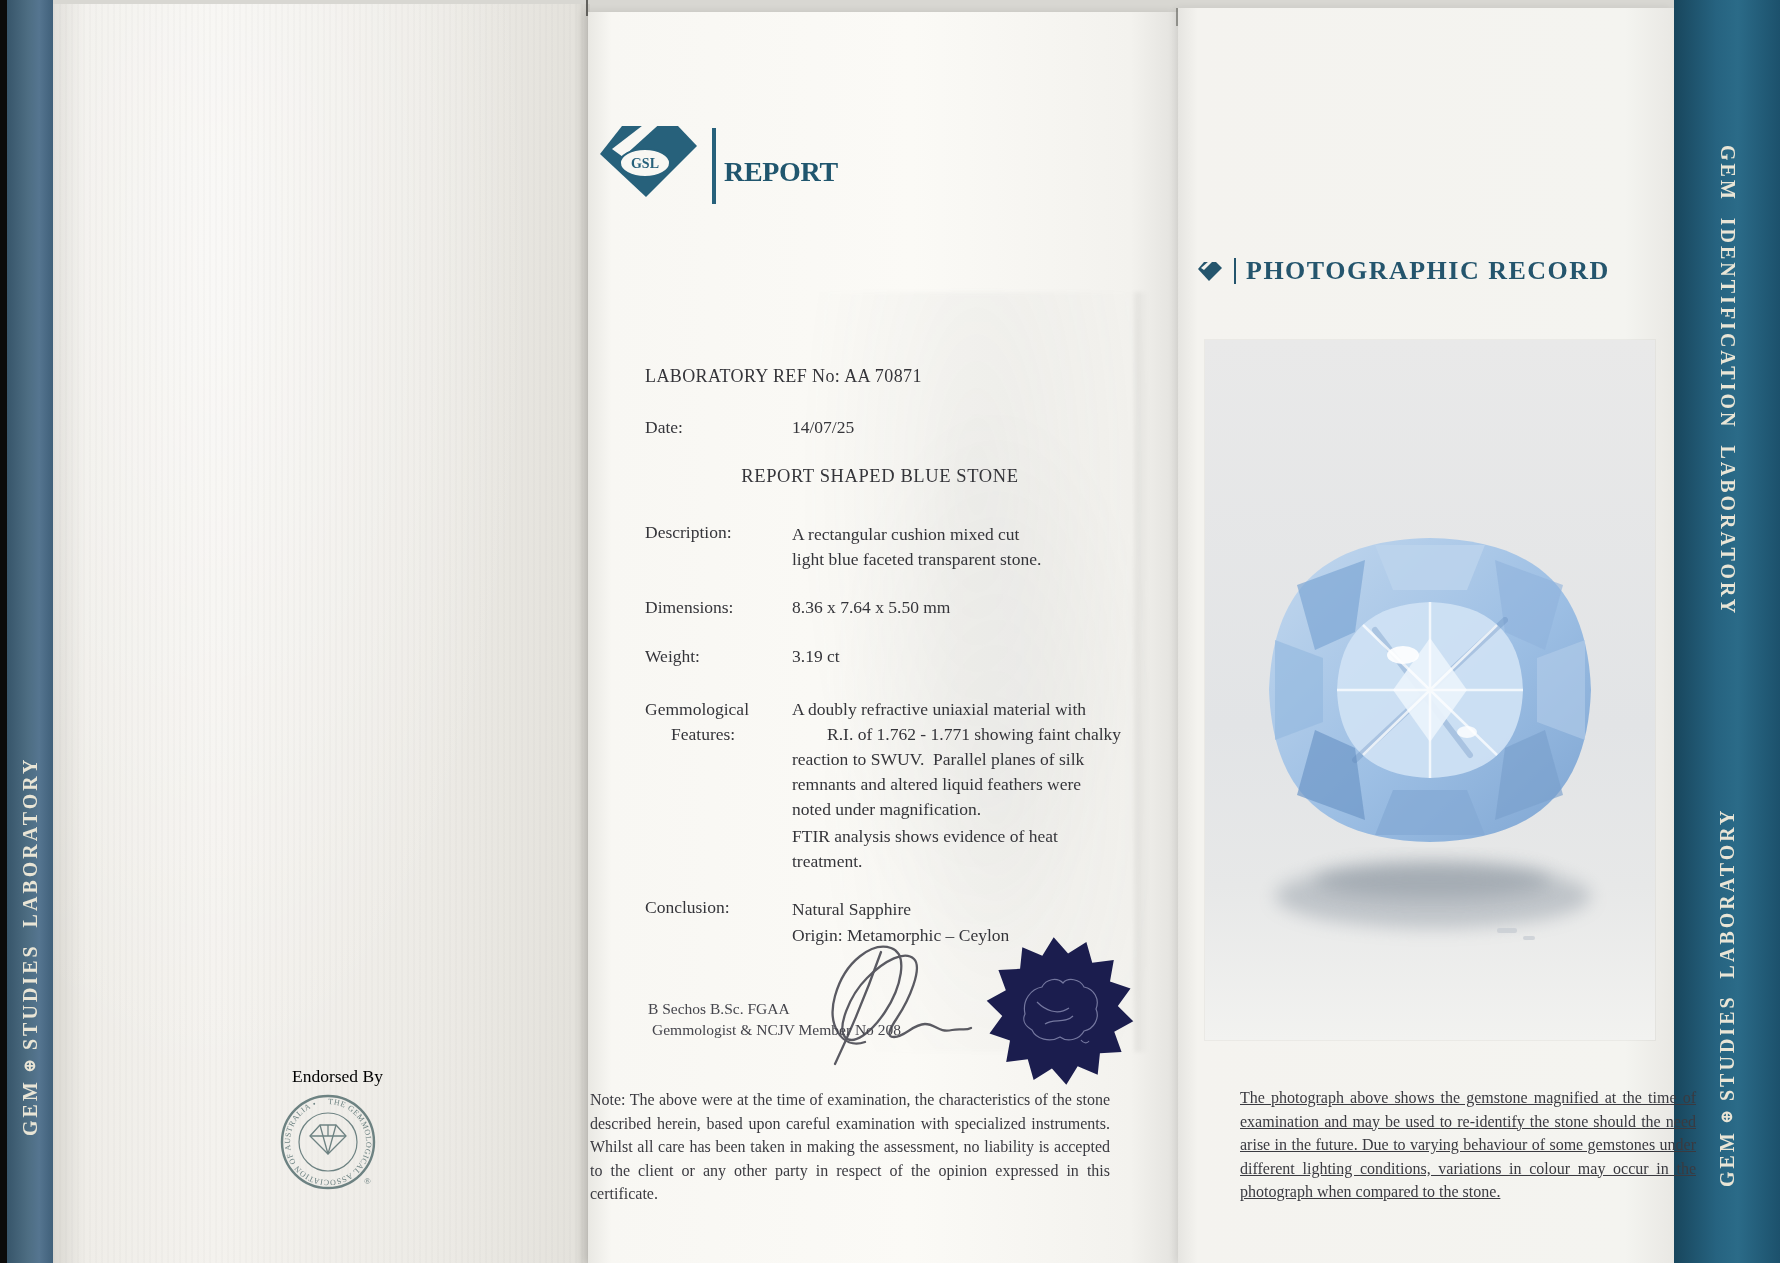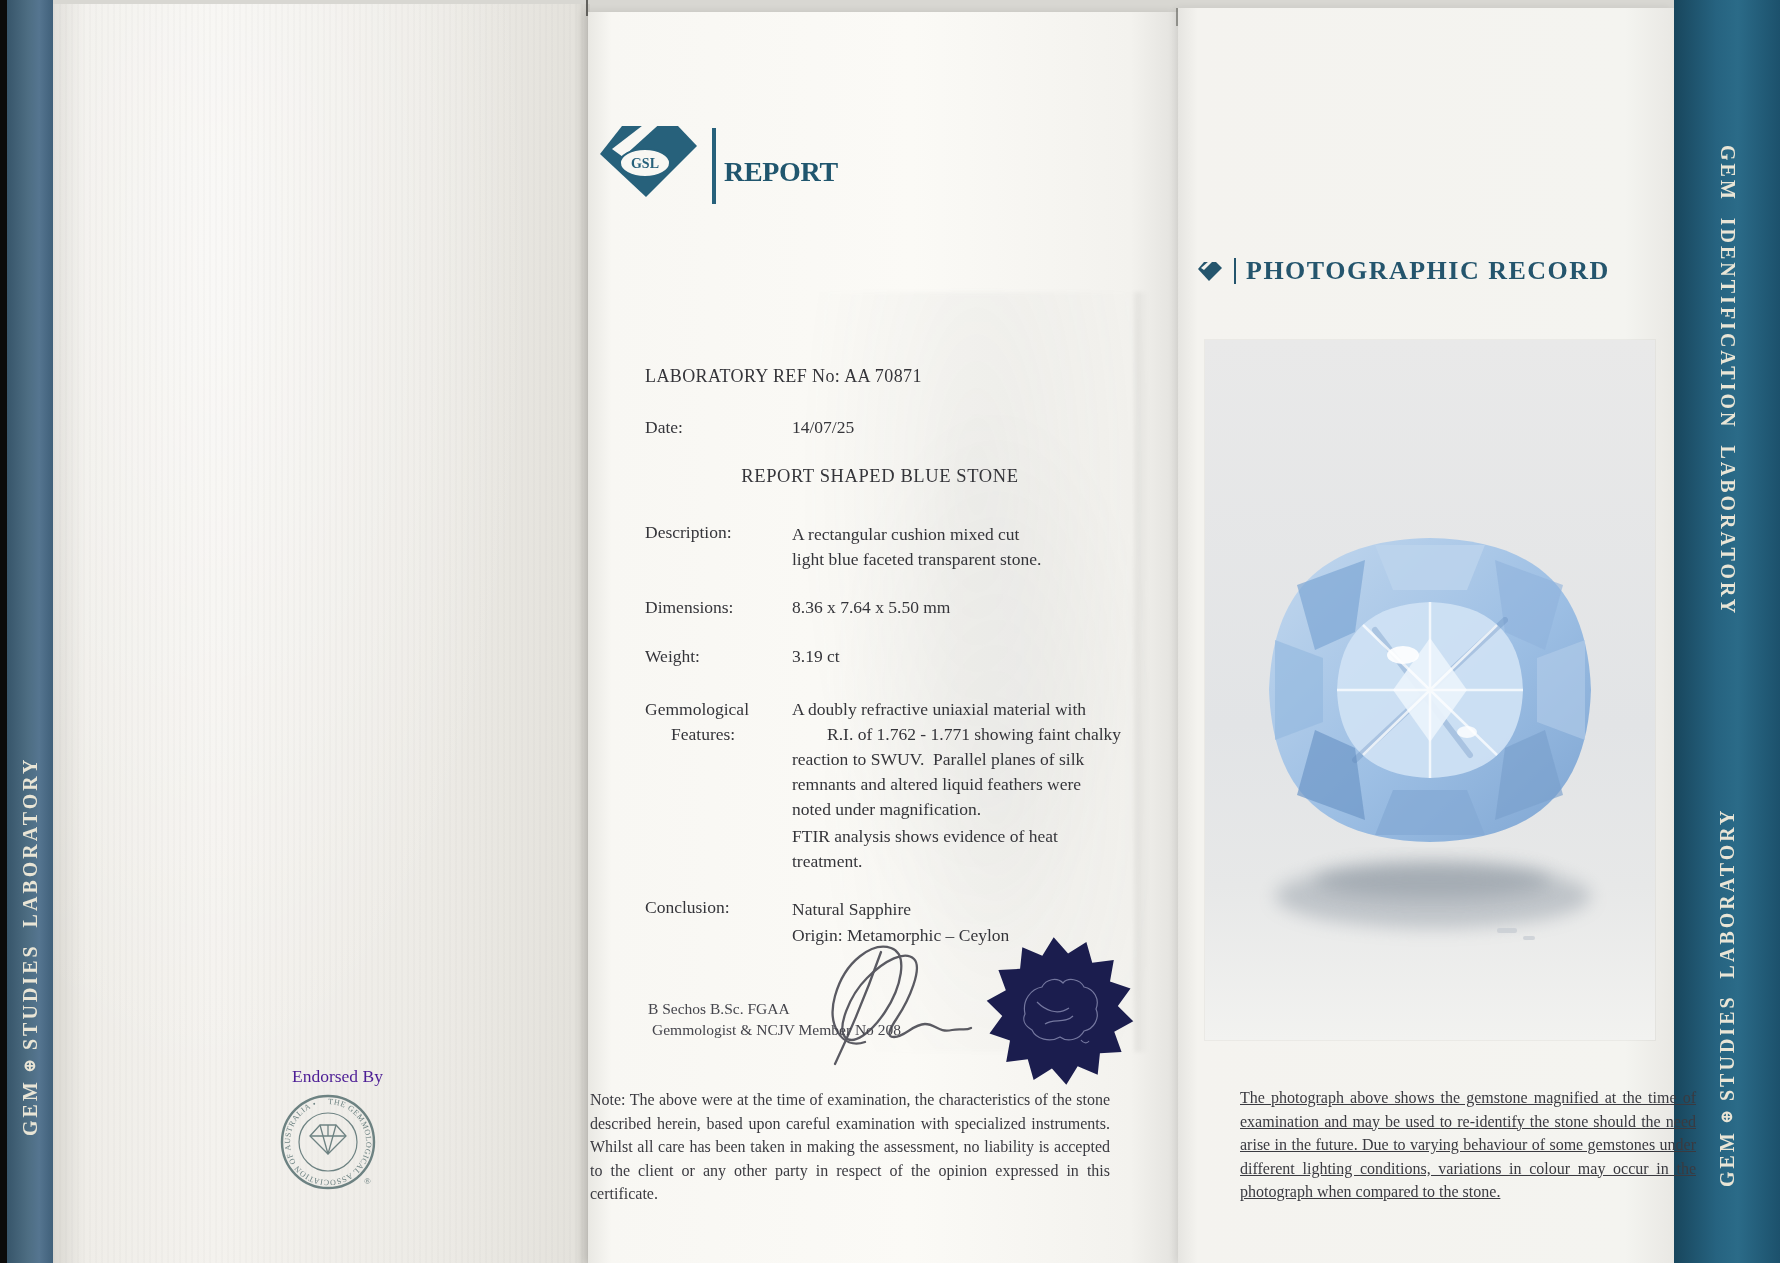--- a/index.html
+++ b/index.html
@@ -48,21 +48,21 @@
   .sig-name{font-size:15.5px;color:#45454c;}
   .note{font-size:16px;line-height:23.5px;text-align:justify;color:#3a3a40;}
   
   .photo-heading{display:flex;align-items:center;gap:10px;}
   .photo-heading .htxt{font-size:26px;font-weight:bold;color:#24556d;letter-spacing:1.5px;white-space:nowrap;}
   .hbar{width:2px;height:26px;background:#24556d;}
   .photo-frame{left:1205px;top:340px;width:450px;height:700px;
       background:linear-gradient(180deg,#e9e9e9 0%,#e2e4e6 55%,#e7e8e8 78%,#f2f2f0 100%);
       box-shadow:0 0 0 1px rgba(0,0,0,.04);}
   .caption{font-size:16px;line-height:23.5px;text-align:justify;color:#3a3a40;}
-  .endorsed{font-size:17.5px;color:#4c1d95;}
+  .endorsed{font-size:17.5px;color:#000000;}
 </style>
 </head>
 <body>
 
 <div class="canvas">
 
   <div class="abs edge-black"></div>
   <div class="abs spine-left"></div>
   <div class="abs panel-left">
       <div class="texture"></div>

